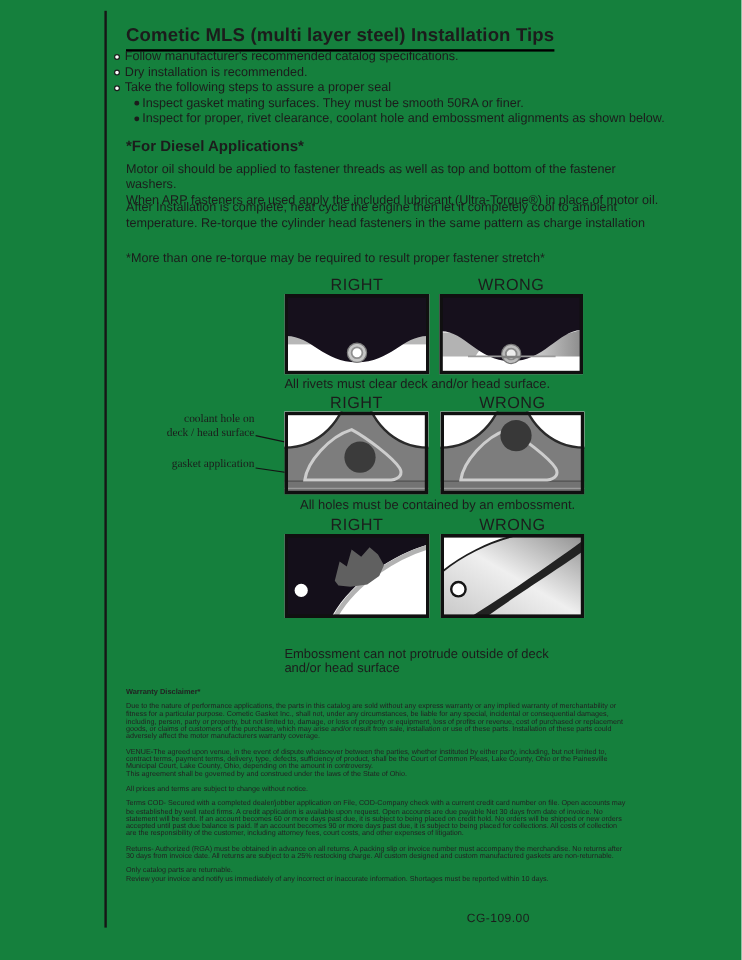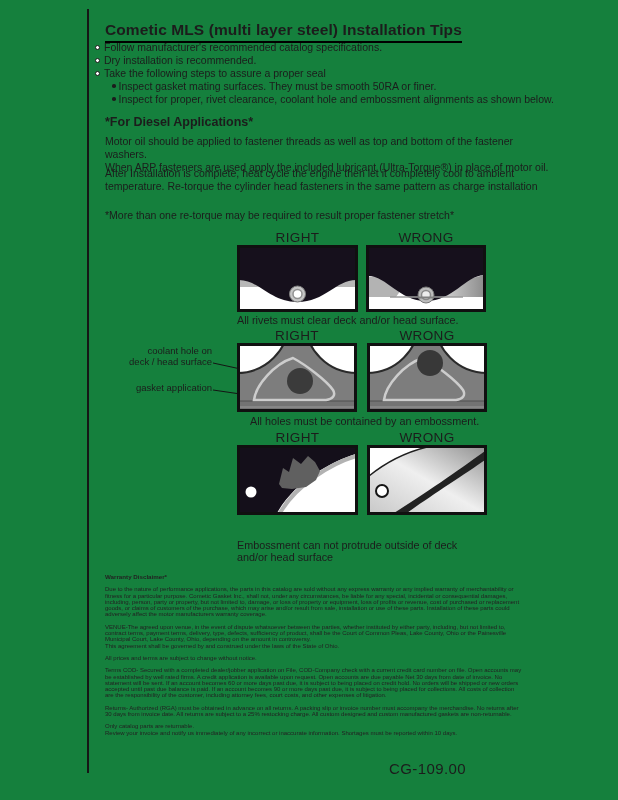--- a/index.html
+++ b/index.html
@@ -12,26 +12,26 @@
   .body-txt{font-size:10.5px;line-height:13px;}
   .bullets{left:95px;top:41px;width:460px;}
   .b-row{display:flex;align-items:flex-start;}
   .b-circ{flex:0 0 auto;width:3px;height:3px;border:1px solid #1c1c1c;border-radius:50%;
           margin:4px 4px 0 0;background:#fff;}
   .b-sub{padding-left:17px;}
   .b-dot{flex:0 0 auto;width:3.5px;height:3.5px;border-radius:50%;background:#1c1c1c;margin:4px 3px 0 0;}
   .h2{font-size:12.5px;font-weight:bold;}
   .fig-h{font-size:13.5px;letter-spacing:.4px;text-align:center;}
   .cap{font-size:10.8px;line-height:12px;}
-  .lbl{font-size:9.5px;text-align:right;width:112px;left:100px;line-height:11px;}
+  .lbl{font-size:9.5px;text-align:right;width:112px;left:100px;line-height:11px;font-family:Liberation Serif, serif;}
   .legal{left:105px;top:574px;width:418px;font-size:6px;line-height:6.3px;color:#222;}
   .legal .lp{margin:0 0 6px 0;}
   .legal .tight{margin:0;}
   .legal .lh{font-weight:bold;margin:0 0 6px 0;font-size:6.2px;}
-  .footer{left:389px;top:760px;font-size:15px;letter-spacing:.4px;}
+  .footer{left:389px;top:760px;font-size:10px;letter-spacing:.4px;}
   svg{display:block;}
 </style>
 </head>
 <body>
 
 <div id="page">
 
   <div class="vline"></div>
 
   <div class="abs title">Cometic MLS (multi layer steel) Installation Tips</div>

